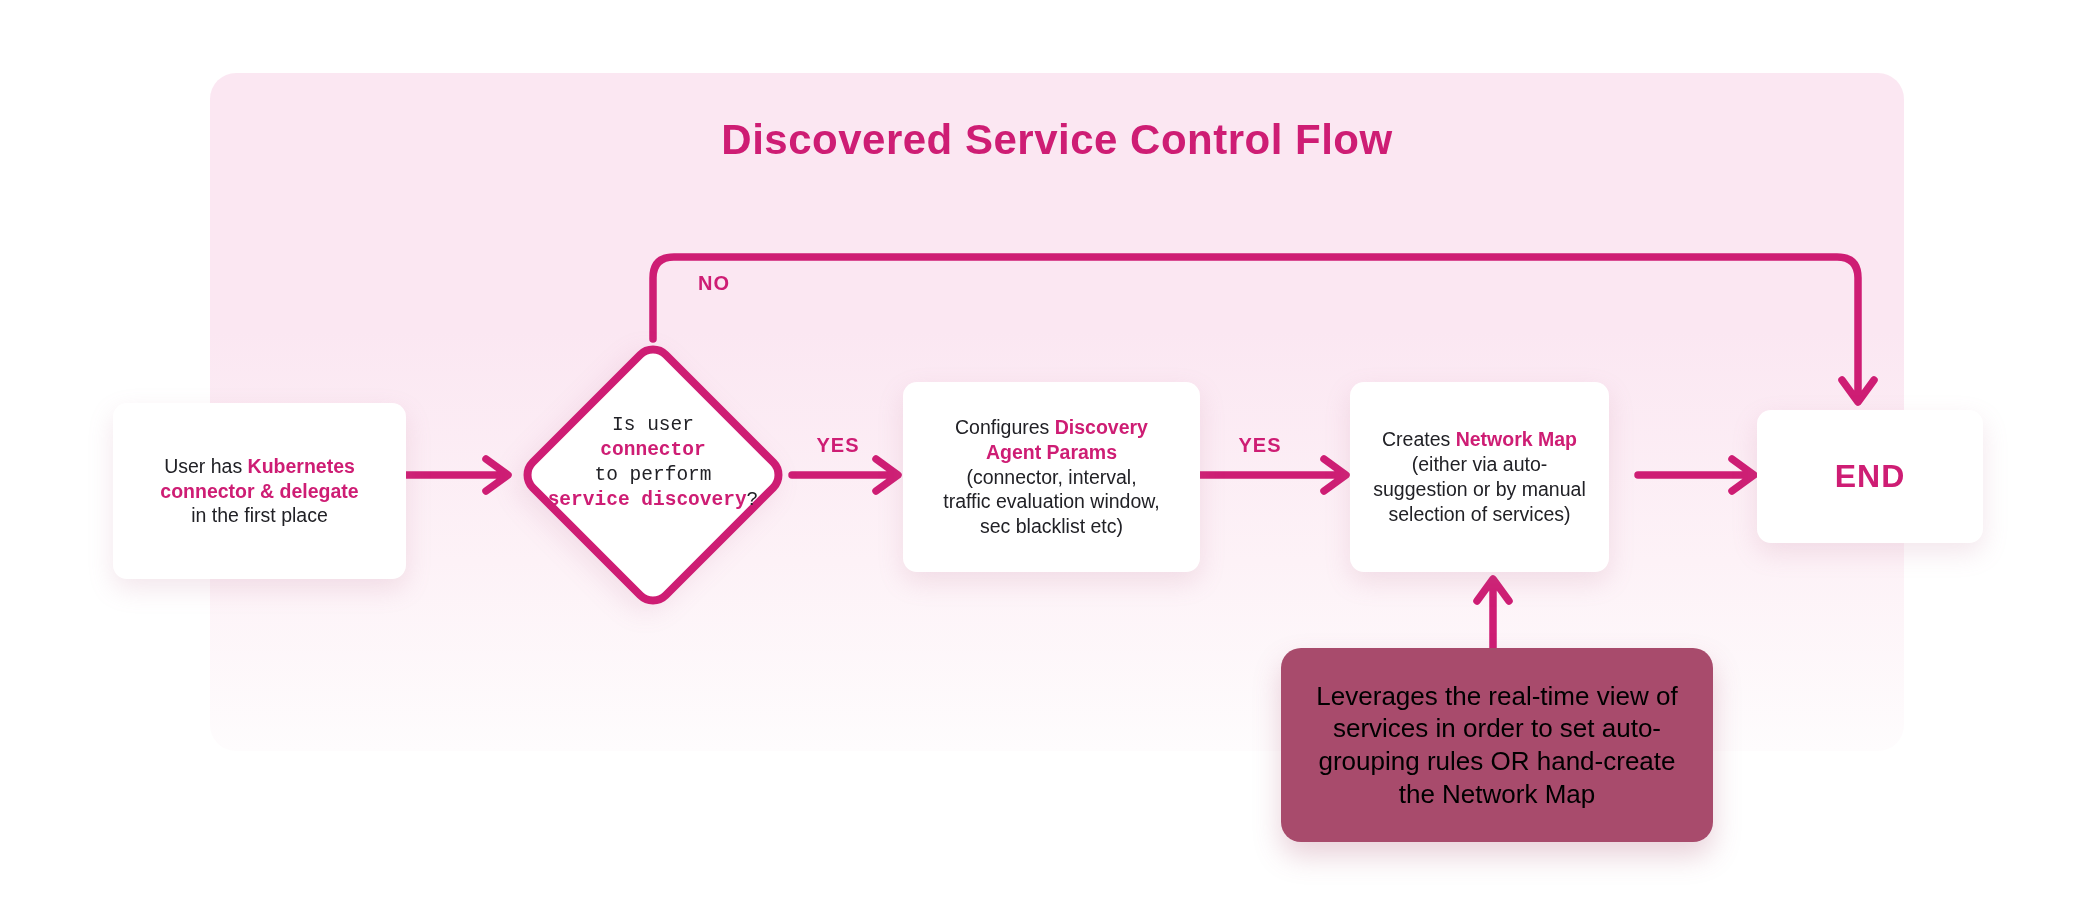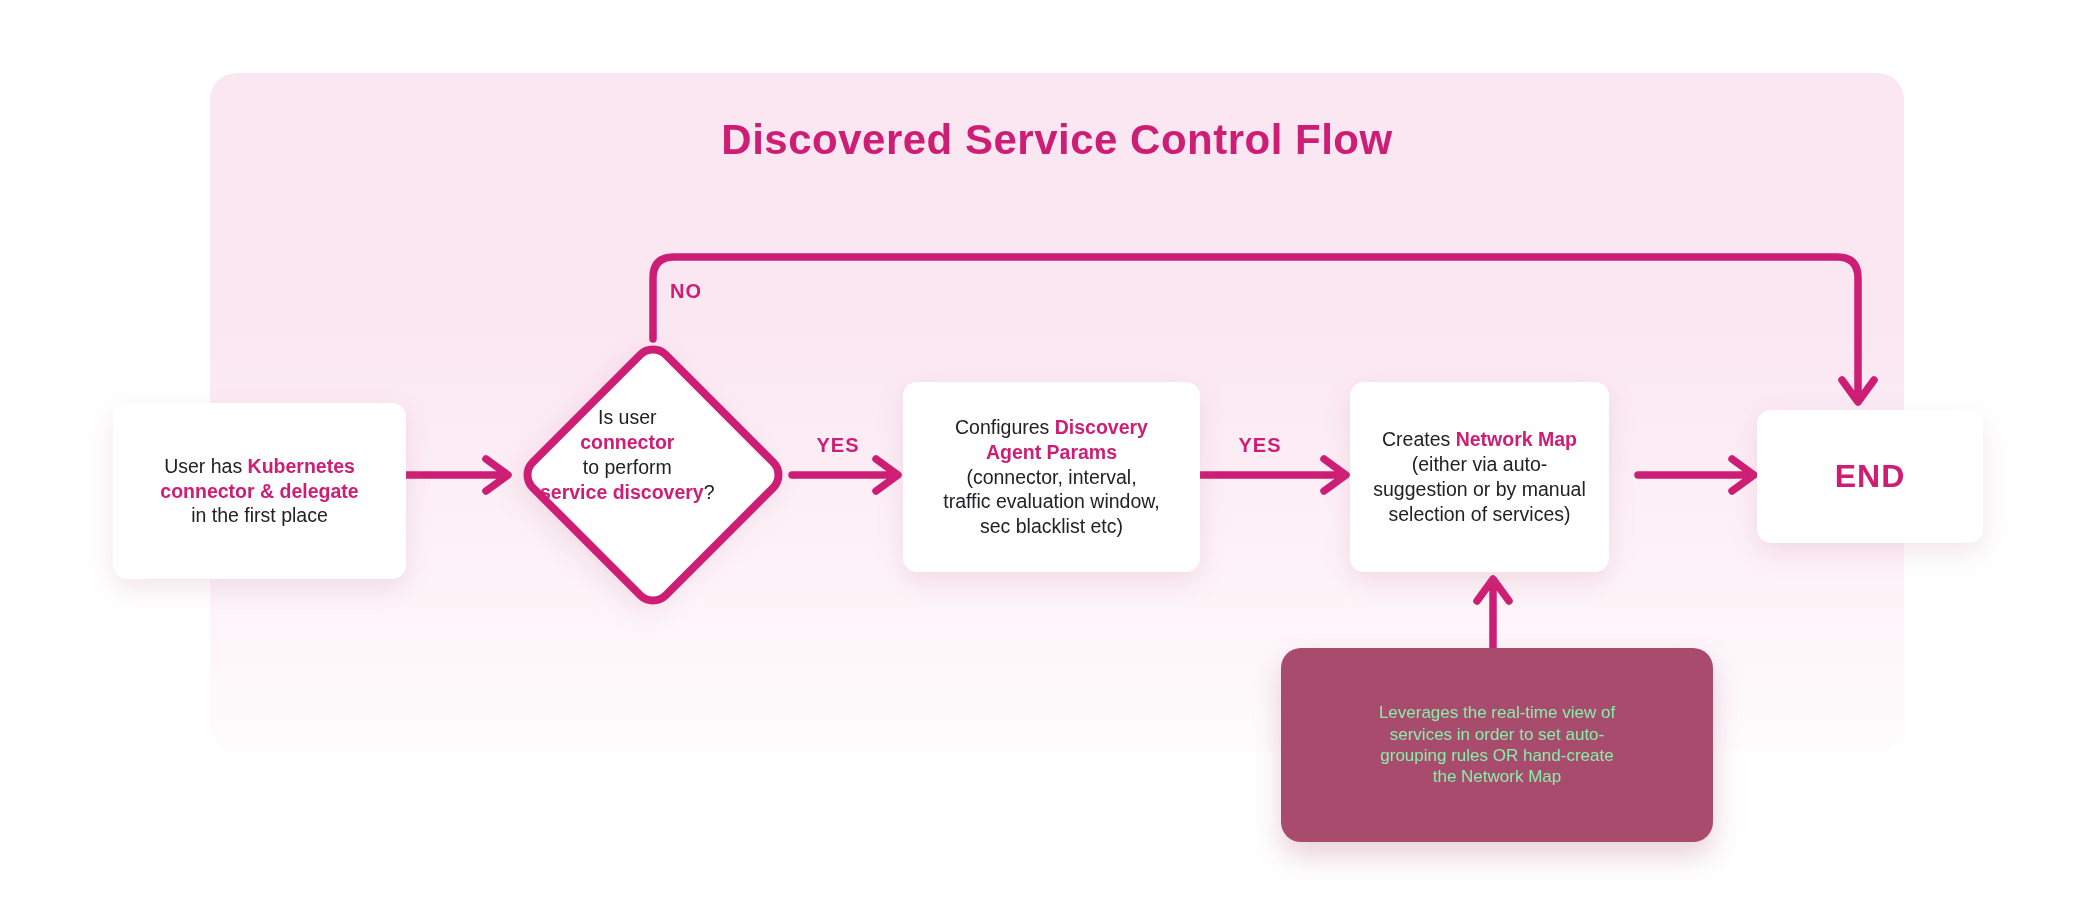--- a/index.html
+++ b/index.html
@@ -86,53 +86,54 @@
     left: 555px; top: 377px;
     width: 196px; height: 196px;
     background: #ffffff;
     border: 8px solid var(--accent);
     border-radius: 22px;
     transform: rotate(45deg);
     box-shadow: 0 10px 26px rgba(186, 116, 152, 0.15);
   }
   .diamond-text {
     position: absolute;
-    left: 540px; top: 380px;
+    left: 540px; top: 388px;
     width: 226px; height: 150px;
     display: flex;
     align-items: center;
-    justify-content: flex-start;
+    justify-content: center;
     text-align: center;
+    font-family: Liberation Mono, monospace;
   }
   .edge-label {
     position: absolute;
     font-size: 20px;
     font-weight: bold;
     letter-spacing: 1px;
     color: var(--accent);
   }
-  .label-no   { left: 670px;  top: 280px; width: 60px; text-align: left; }
+  .label-no   { left: 670px;  top: 272px; width: 60px; text-align: right; }
   .label-yes1 { left: 800px;  top: 434px; width: 76px; text-align: center; }
   .label-yes2 { left: 1222px; top: 434px; width: 76px; text-align: center; }
   .note {
     position: absolute;
     left: 1281px; top: 648px;
     width: 432px; height: 194px;
     background: var(--note-bg);
     border-radius: 20px;
     box-shadow: 0 14px 28px rgba(168, 75, 108, 0.25);
     display: flex;
     align-items: center;
     justify-content: center;
     text-align: center;
   }
   .note p {
     margin: 0;
-    color: #86efac;
-    font-size: 17px;
+    color: #000000;
+    font-size: 26px;
     line-height: 1.26;
     white-space: pre-line;
   }
 </style>
 </head>
 <body>
 
 <div class="page">
 
   <div class="panel"></div>

